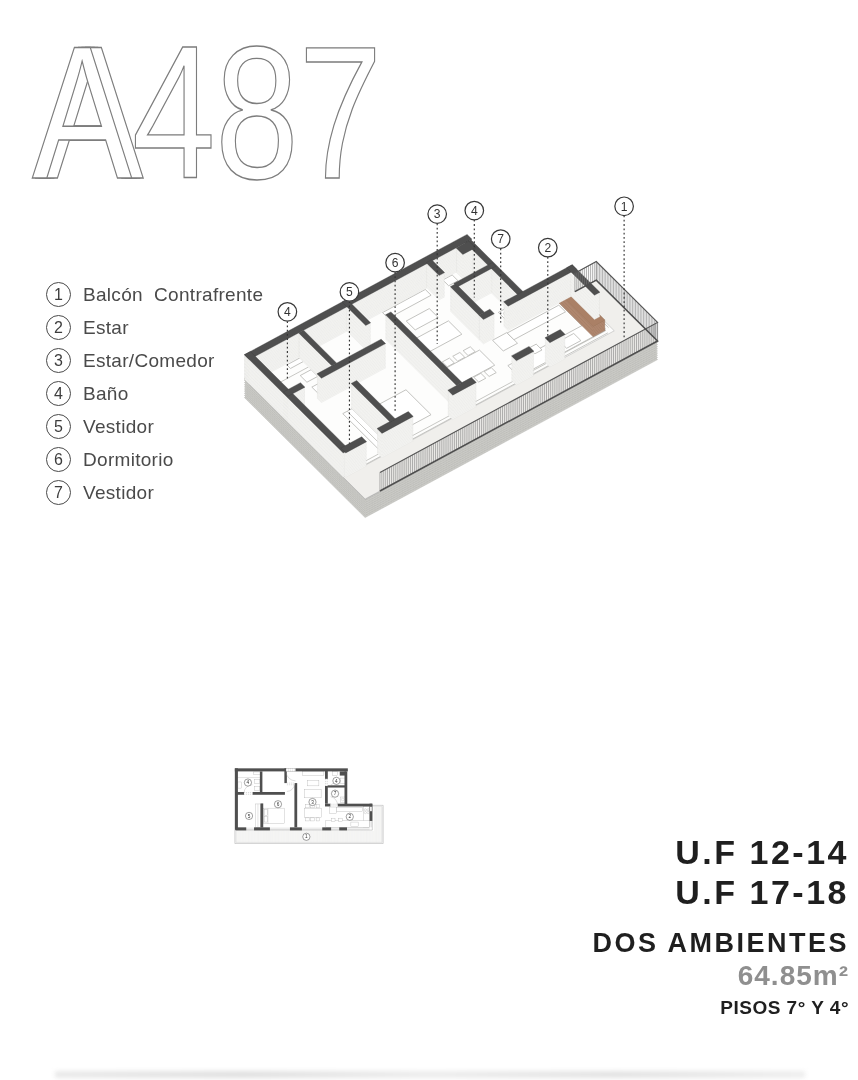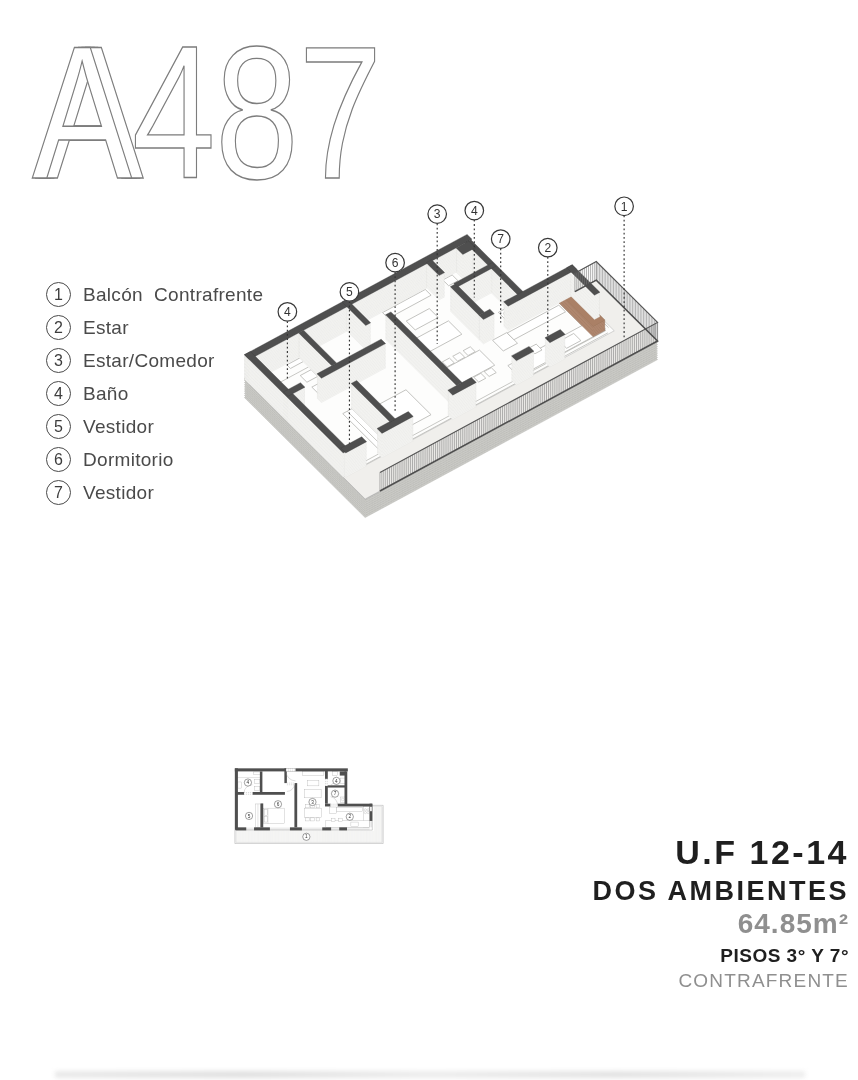--- a/index.html
+++ b/index.html
@@ -11,21 +11,21 @@
   .legend{position:absolute;left:46px;top:278px;}
   .legend-row{display:flex;align-items:center;height:33px;}
   .legend-circle{width:23px;height:23px;border:1.6px solid #4a4a4a;border-radius:50%;
                  display:flex;align-items:center;justify-content:center;
                  font-size:16px;color:#3d3d3d;flex:0 0 auto;}
   .legend-label{margin-left:12px;font-size:19px;color:#4a4a4a;letter-spacing:0.3px;white-space:pre;}
   .iso-svg{position:absolute;left:225px;top:192px;}
   .plan-svg{position:absolute;left:25px;top:765px;}
   .info{position:absolute;right:9px;top:832px;text-align:right;color:#1f1f1f;}
   .info-uf{font-size:34px;font-weight:600;letter-spacing:2.5px;line-height:40px;}
-  .info-type{font-size:27px;font-weight:600;letter-spacing:2.5px;line-height:34px;margin-top:2px;}
+  .info-type{font-size:27px;font-weight:600;letter-spacing:2.5px;line-height:34px;margin-top:14px;}
   .info-area{font-size:28px;font-weight:700;letter-spacing:1px;line-height:32px;color:#8f8f8f;}
   .info-floors{font-size:19px;font-weight:600;letter-spacing:0.5px;line-height:25px;margin-top:3px;}
   .info-orient{font-size:19px;font-weight:400;letter-spacing:1.2px;line-height:25px;color:#8f8f8f;}
   .bottom-strip{position:absolute;left:55px;top:1071px;width:750px;height:7px;
                 background:linear-gradient(90deg,#d8d8d8,#c7c7c7,#dedede,#cccccc,#e0e0e0);
                 filter:blur(2px);opacity:0.55;}
 </style>
 </head>
 <body>
 
@@ -1184,20 +1184,20 @@
         <text x="446" y="957" text-anchor="middle" font-size="17" fill="#333" font-family="&quot;Liberation Sans&quot;,sans-serif">2</text>
       </g>
       <g>
         <circle cx="290" cy="1023" r="13" fill="#fff" stroke="#383838" stroke-width="1.7"></circle>
         <text x="290" y="1029" text-anchor="middle" font-size="17" fill="#333" font-family="&quot;Liberation Sans&quot;,sans-serif">1</text>
       </g>
     </svg>
 
   <div class="info">
     <div class="info-uf">U.F 12-14</div>
+    <div class="info-uf">U.F 17-18</div>
     <div class="info-type">DOS AMBIENTES</div>
     <div class="info-area">64.85m²</div>
-    <div class="info-floors">PISOS 3° Y 7°</div>
-    <div class="info-orient">CONTRAFRENTE</div>
+    <div class="info-floors">PISOS 7° Y 4°</div>
   </div>
 
   <div class="bottom-strip"></div>
 </div>
 
 </body></html>

